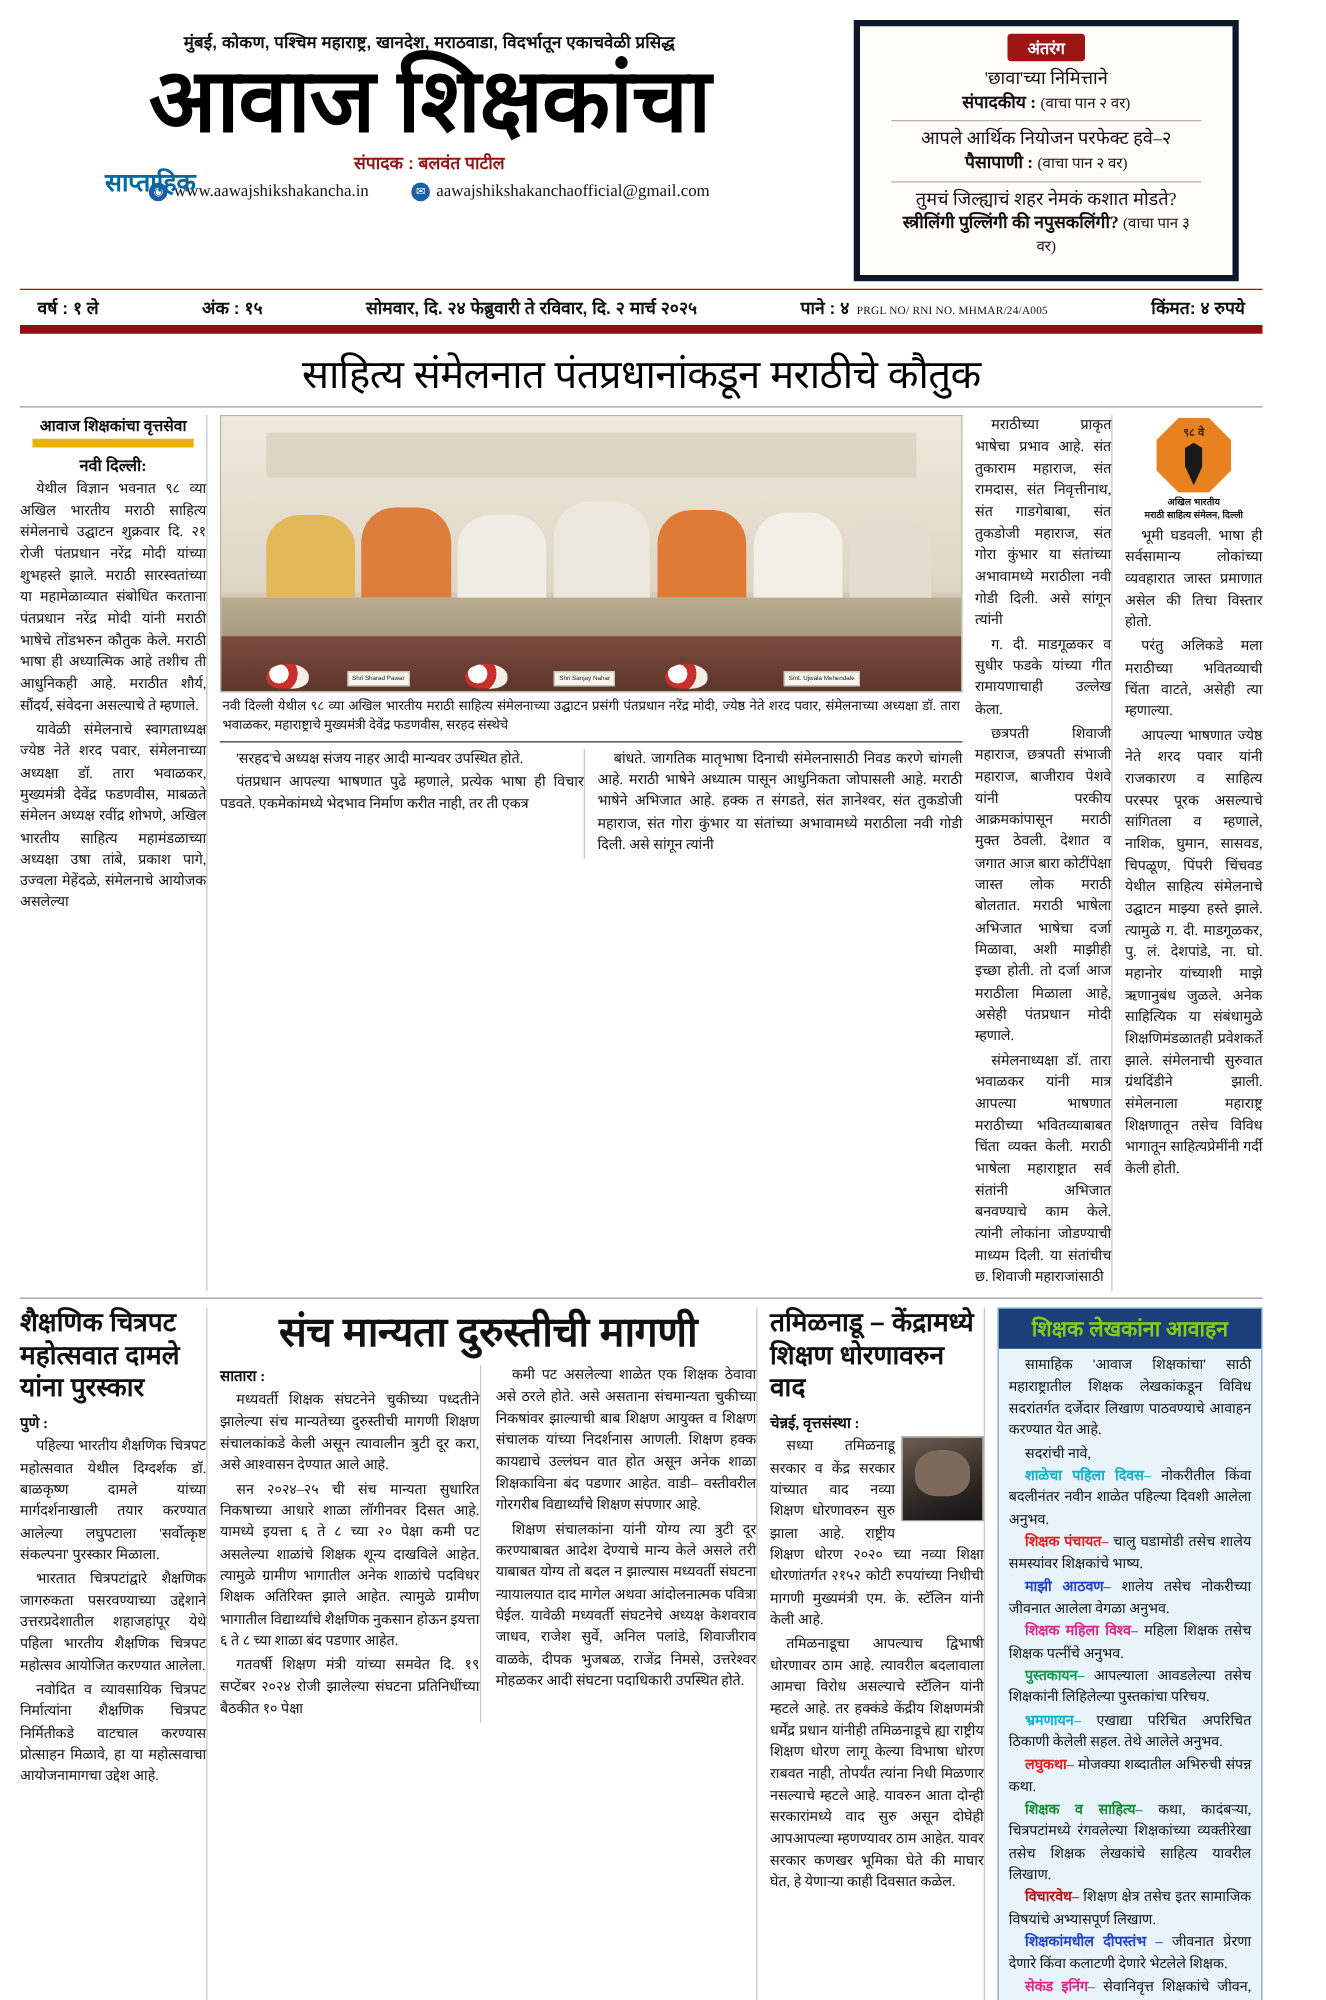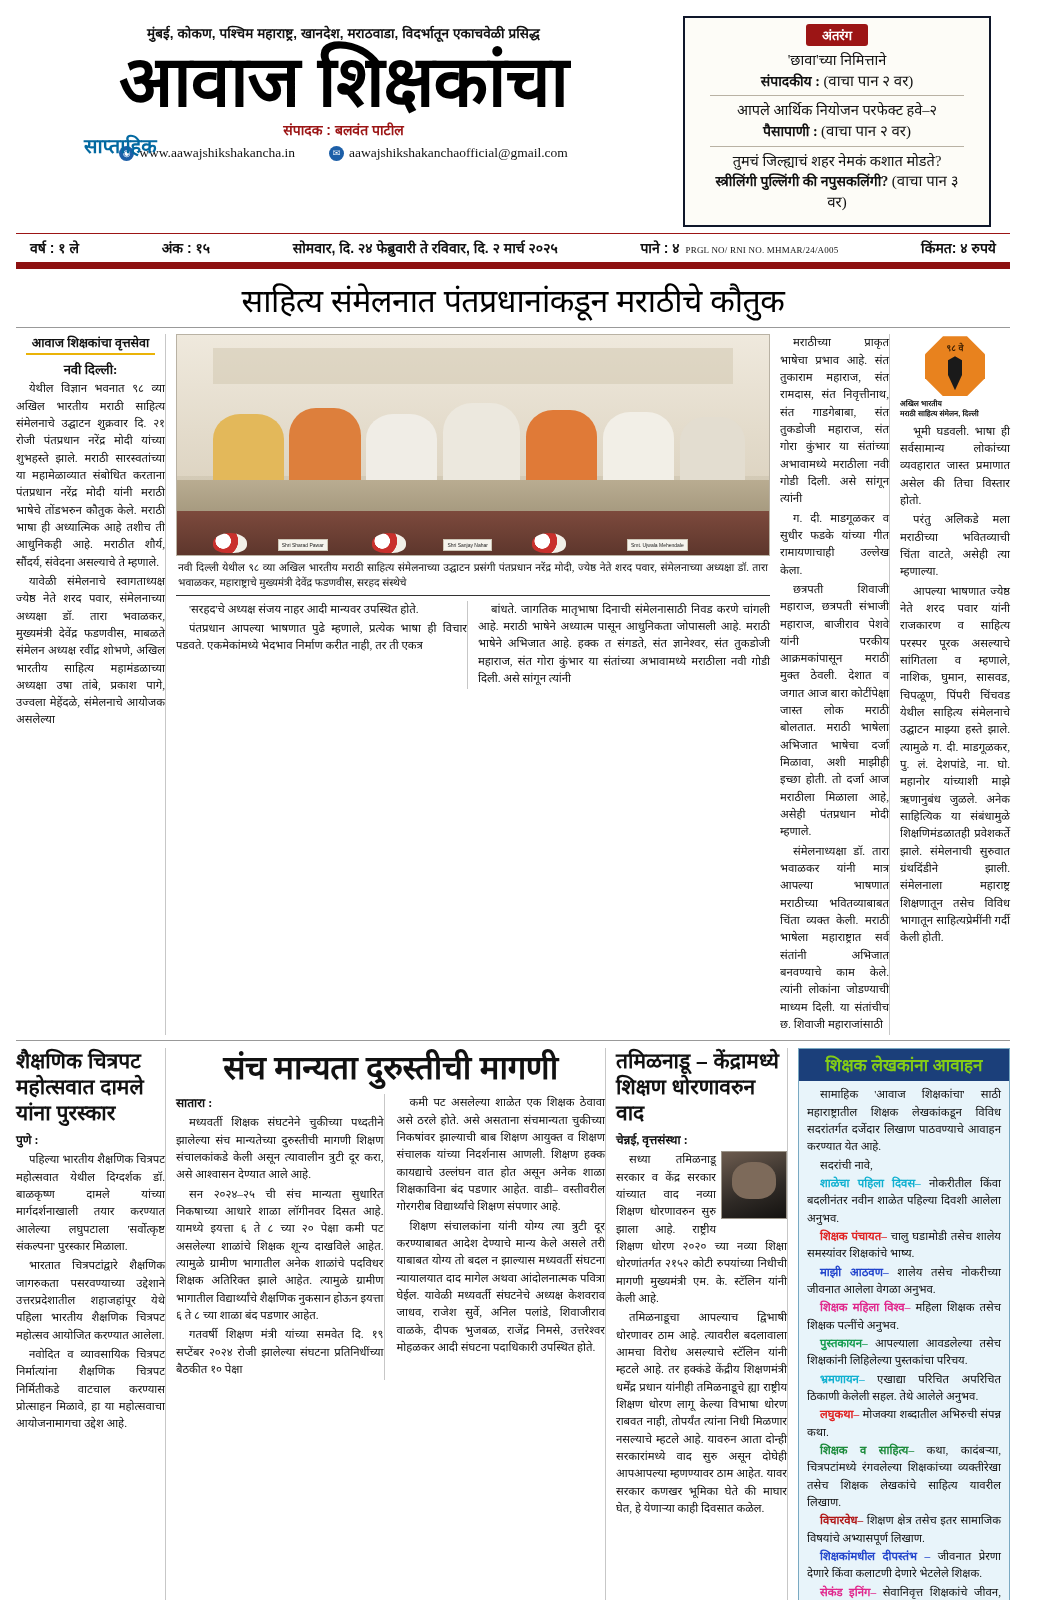--- a/index.html
+++ b/index.html
@@ -42,33 +42,33 @@
   .gicon {
     width:15px; height:15px; border-radius:50%;
     background:#1d5fa8; color:#fff; font-size:9px;
     display:inline-flex; align-items:center; justify-content:center;
     font-family:"Liberation Sans", sans-serif;
   }
 
   
   .antarang {
     width:308px; margin-left:12px; margin-top:6px;
-    border:2px solid #0f172a; background:#fdfcf7;
+    border:5px solid #0f172a; background:#fdfcf7;
     padding:6px 25px 8px; text-align:center;
   }
   .antarang-badge {
     display:inline-block; background:#9c1515; color:#fff;
     font-size:13px; font-weight:700; padding:2px 16px; border-radius:3px;
     font-family:"Liberation Sans", sans-serif;
   }
   .ant-block { padding:5px 0 4px; }
   .ant-block + .ant-block { border-top:1px solid #b9b2a4; }
   .ant-l1 { font-size:14.5px; color:#111; line-height:1.35; }
   .ant-l2 { font-size:14px; font-weight:700; color:#111; line-height:1.35; }
-  .ant-l2 .small { font-weight:400; font-size:15px; }
+  .ant-l2 .small { font-weight:400; font-size:12px; }
 
   
   .rule-thin { border-top:1.5px solid #9c1515; margin-top:6px; }
   .infobar {
     display:flex; align-items:center; justify-content:space-between;
     font-size:14px; font-weight:700; padding:4px 14px 5px;
     font-family:"Liberation Sans", sans-serif;
   }
   .infobar .rni { font-size:9px; font-weight:400; letter-spacing:.2px;
     font-family:"Liberation Serif", serif; margin-left:6px; }
@@ -83,21 +83,21 @@
   .rule-grey { border-top:1px solid #999; }
 
   
   .lead {
     display:grid;
     grid-template-columns:150px 1fr 110px 110px;
     gap:0 10px;
     padding-top:6px;
   }
   .byline { text-align:center; font-size:12.5px; font-weight:700;
-    border-bottom:2px solid #eab308; padding-bottom:2px; margin:0 10px 5px; }
+    border-bottom:7px solid #eab308; padding-bottom:2px; margin:0 10px 5px; }
   .dateline { text-align:center; font-size:13px; font-weight:700; margin-bottom:2px; }
   p.body {
     font-size:11.4px; line-height:1.52; text-align:justify;
     margin:0 0 2px; text-indent:13px; hyphens:auto;
   }
   .col-sep { border-right:1px solid #c7c7c7; }
 
   .photo-wrap { position:relative; }
   .photo {
     width:100%; height:222px;
@@ -121,21 +121,21 @@
     white-space:nowrap;
   }
   .flower { position:absolute; bottom:2px; width:34px; height:20px;
     background:radial-gradient(circle at 30% 40%,#fff 0 28%,#c9302c 30% 55%,#f2f0e8 57% 100%);
     border-radius:50% 50% 40% 40%; }
   .caption {
     font-size:10.5px; line-height:1.45; text-align:justify;
     padding:4px 2px 4px; border-bottom:1px solid #333; margin-bottom:5px;
   }
 
-  .emblem-wrap { padding:2px 0 4px; }
+  .emblem-wrap { text-align:center; padding:2px 0 4px; }
   .emblem {
     width:60px; height:60px; margin:0 auto;
     background:#e8821e; position:relative;
     clip-path:polygon(30% 0,70% 0,100% 30%,100% 70%,70% 100%,30% 100%,0 70%,0 30%);
     display:flex; align-items:flex-start; justify-content:center;
   }
   .emblem .yr { font-size:9px; font-weight:700; color:#3a1d00; margin-top:5px;
     font-family:"Liberation Sans", sans-serif; }
   .emblem .nib {
     position:absolute; left:50%; top:20px; transform:translateX(-50%);

